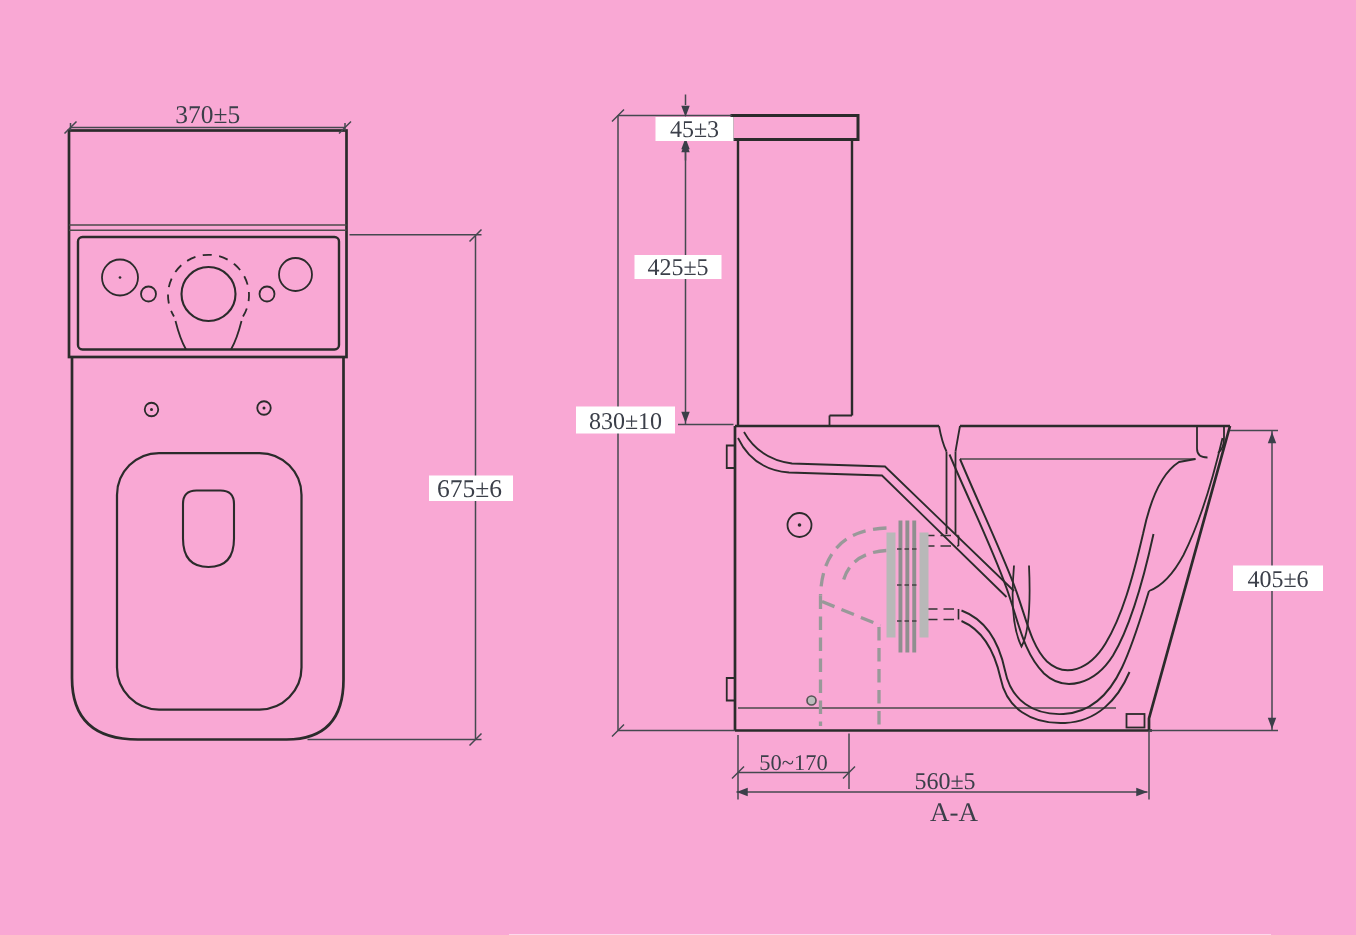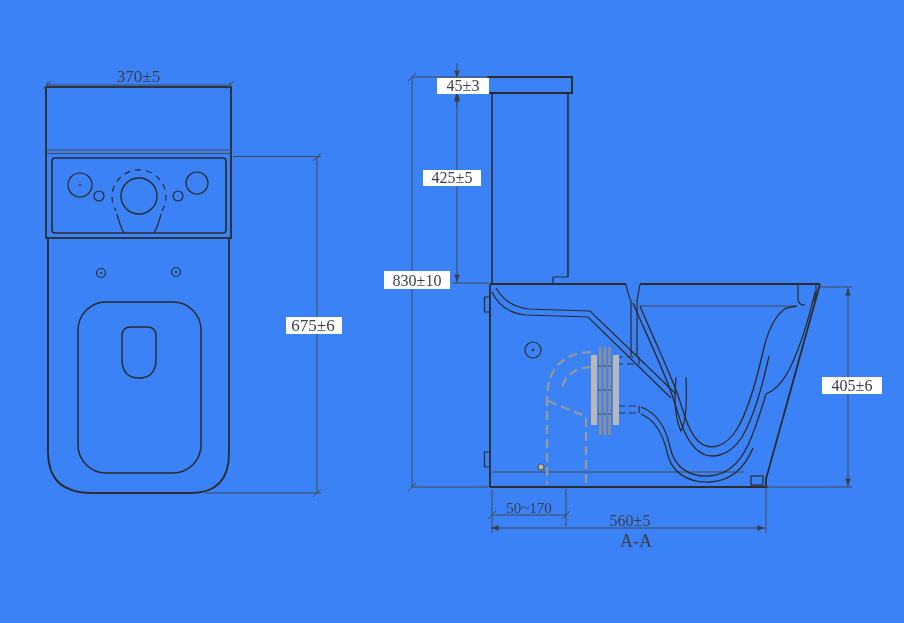--- a/index.html
+++ b/index.html
@@ -1,16 +1,16 @@
 <!DOCTYPE html>
 <html><head>
 <meta charset="utf-8">
 <style>
   html,body{margin:0;padding:0;background:#fff;}
-  .canvas{position:relative;width:904px;height:623px;background:#3b82f6;overflow:hidden;
+  .canvas{position:relative;width:904px;height:623px;background:#f9a8d4;overflow:hidden;
           font-family:"Liberation Serif","DejaVu Serif",serif;}
   svg{display:block;}
   .outline{stroke:#2b2b2b;fill:none;}
   .thin{stroke:#4a4a4a;fill:none;stroke-width:1;}
   .dim{stroke:#45484f;fill:none;stroke-width:1;}
   .dimtext{fill:#3b3f49;text-anchor:middle;}
   .arrow{fill:#3b3f49;stroke:none;}
   .pipe{stroke:#999;fill:none;stroke-width:2.2;stroke-dasharray:9 5;}
   .hidden-line{stroke:#333;fill:none;stroke-width:1.1;stroke-dasharray:7 4;}
   .whiteout{fill:#ffffff;stroke:none;}

